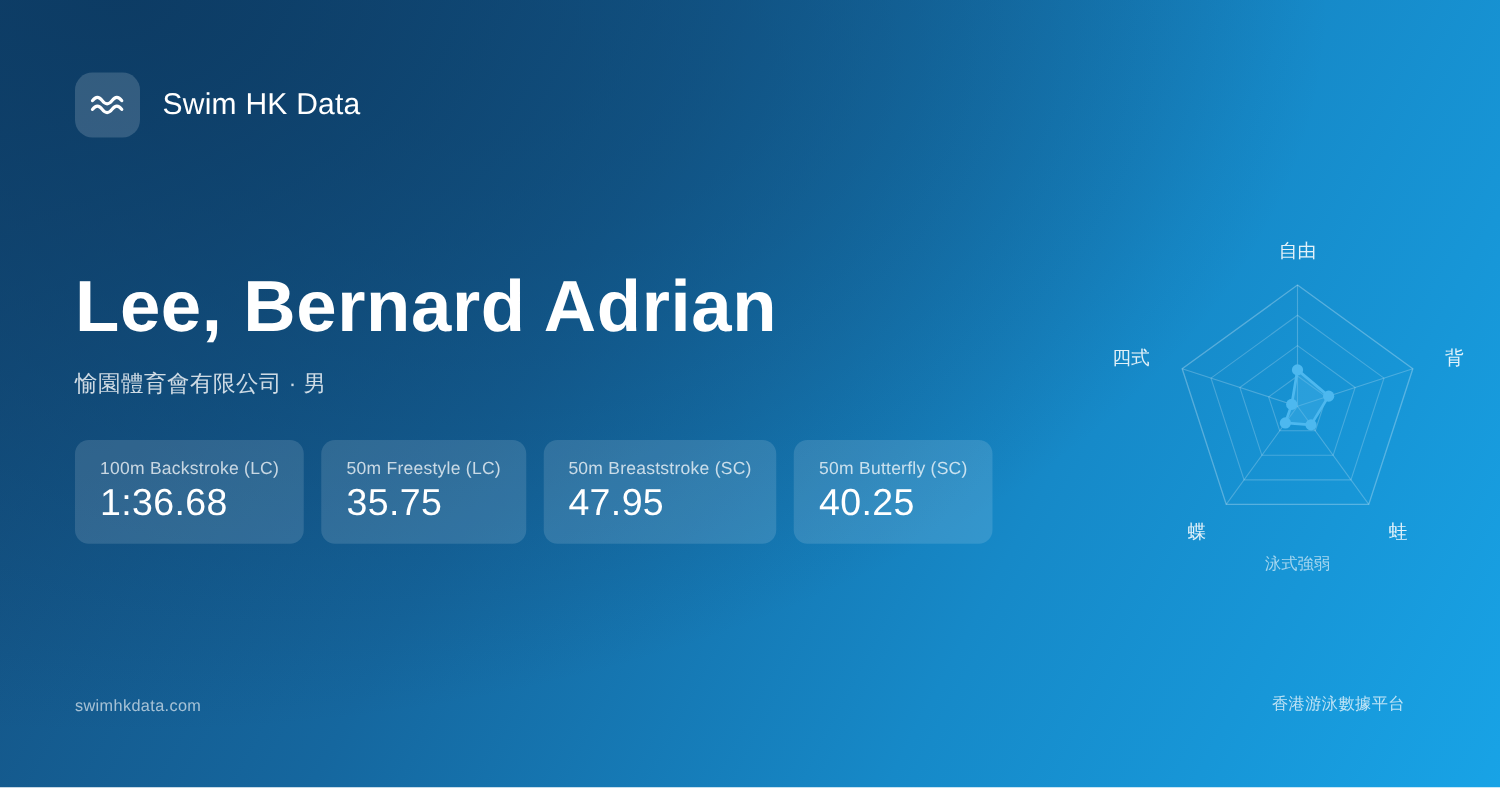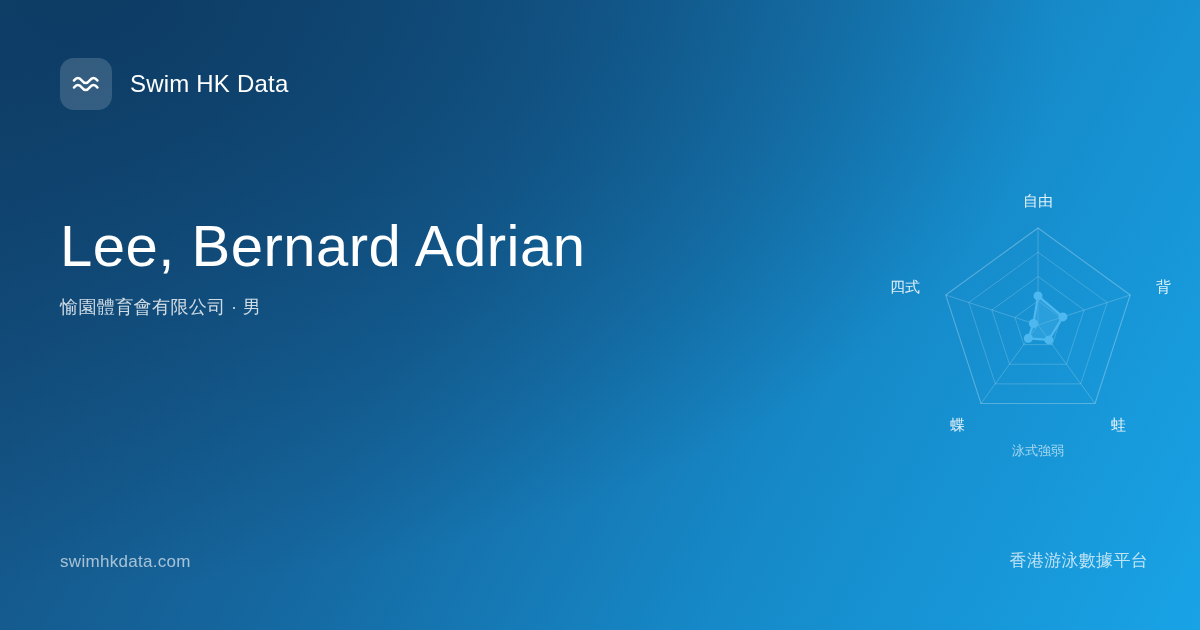--- a/index.html
+++ b/index.html
@@ -31,21 +31,21 @@
   }
   .logo-box svg { display:block; }
   .brand-name {
     font-size:24px; font-weight:400; color:#ffffff;
     letter-spacing:0.2px; white-space:nowrap;text-align:right;
   }
 
   
   #headline { position:absolute; left:60px; top:216px; }
   .athlete-name {
-    font-size:58px; font-weight:400; color:#ffffff;
+    font-size:58px; font-weight:700; color:#ffffff;
     letter-spacing:0.5px; line-height:1.05; white-space:nowrap;
   }
   .athlete-meta {
     margin-top:18px;
     font-size:18px; font-weight:400;
     color:rgba(255,255,255,0.80);
     letter-spacing:0.4px; white-space:nowrap;
   }
 
   
@@ -79,25 +79,25 @@
     font-size:15px; fill:rgba(255,255,255,0.88);
   }
   .radar-caption {
     font-family:"Liberation Sans", sans-serif;
     font-size:13px; fill:rgba(255,255,255,0.62);
   }
 
   
   .footer-text {
     position:absolute; bottom:58px;
-    font-size:17px; letter-spacing:0.3px;
+    font-size:13px; letter-spacing:0.3px;
     color:rgba(255,255,255,0.62); white-space:nowrap;text-align:center;
   }
   #footer-left  { left:60px; }
-  #footer-right { right:52px; color:rgba(255,255,255,0.72); }
+  #footer-right { right:76px; color:rgba(255,255,255,0.72); }
 </style>
 </head>
 <body>
 
 <div id="card">
 
   <div id="brand">
     <div class="logo-box">
       <span>
         <svg width="30" height="24" viewBox="0 0 30 24" fill="none" xmlns="http://www.w3.org/2000/svg" aria-hidden="true">
@@ -107,20 +107,38 @@
       </span>
     </div>
     <div class="brand-name">Swim HK Data</div>
   </div>
 
   <div id="headline">
     <div class="athlete-name">Lee, Bernard  Adrian</div>
     <div class="athlete-meta">愉園體育會有限公司 · 男</div>
   </div>
 
+  <div id="stats">
+    <div class="stat-card">
+      <div class="stat-label">100m Backstroke  (LC)</div>
+      <div class="stat-value">1:36.68</div>
+    </div>
+    <div class="stat-card">
+      <div class="stat-label">50m Freestyle (LC)</div>
+      <div class="stat-value">35.75</div>
+    </div>
+    <div class="stat-card">
+      <div class="stat-label">50m Breaststroke  (SC)</div>
+      <div class="stat-value">47.95</div>
+    </div>
+    <div class="stat-card">
+      <div class="stat-label">50m Butterfly  (SC)</div>
+      <div class="stat-value">40.25</div>
+    </div>
+  </div>
 
   <div id="radar-wrap">
     <svg id="radar-svg" width="330" height="320" viewBox="0 0 330 320" xmlns="http://www.w3.org/2000/svg" aria-hidden="true">
       <g id="radar-grid">
           <polygon points="165.00,140.75 188.06,157.51 179.25,184.62 150.75,184.62 141.94,157.51" fill="none" stroke="rgba(255,255,255,0.28)" stroke-width="0.9" stroke-opacity="0.75"></polygon>
           <polygon points="165.00,116.50 211.13,150.01 193.51,204.24 136.49,204.24 118.87,150.01" fill="none" stroke="rgba(255,255,255,0.28)" stroke-width="0.9" stroke-opacity="0.75"></polygon>
           <polygon points="165.00,92.25 234.19,142.52 207.76,223.86 122.24,223.86 95.81,142.52" fill="none" stroke="rgba(255,255,255,0.28)" stroke-width="0.9" stroke-opacity="0.75"></polygon>
           <polygon points="165.00,68.00 257.25,135.03 222.02,243.47 107.98,243.47 72.75,135.03" fill="none" stroke="rgba(255,255,255,0.28)" stroke-width="1.1" stroke-opacity="1"></polygon>
         </g>
       <g id="radar-spokes">

